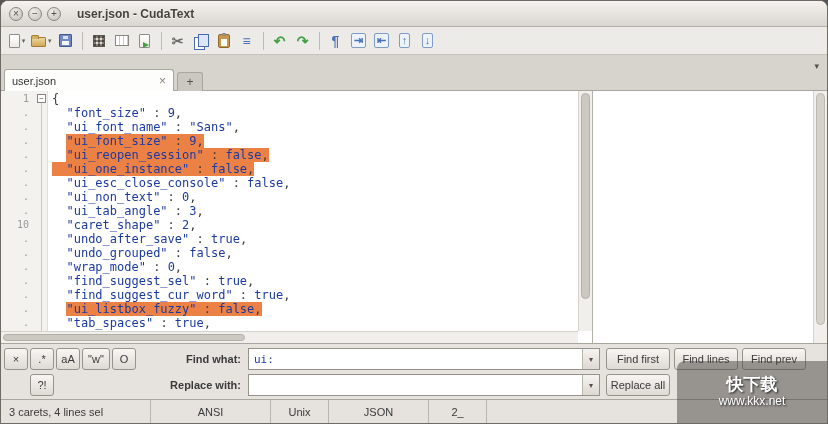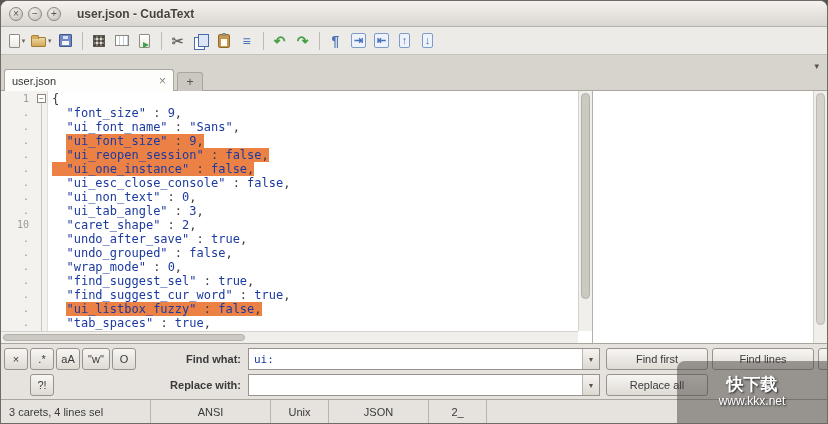--- a/index.html
+++ b/index.html
@@ -101,21 +101,21 @@
     display:flex; align-items:center; justify-content:center; cursor:default;
   }
   .fbtn-sm { width:24px; flex:none; }
   .fbtn-sm.wide { width:28px; }
   .fspacer { width:24px; flex:none; }
   .flabel { text-align:right; padding-right:7px;font-weight:bold; }
   .fcombo { height:22px; background:#fff; border:1px solid #97938c; display:flex; align-items:stretch; }
   .fcombo-text { flex:1; display:flex; align-items:center; padding:8px 5px; color:#1c3aa0; font-family:"DejaVu Sans Mono",monospace; font-size:11px;border-radius:10px; }
   .fcombo-btn { width:17px; border-left:1px solid #b8b4ae; background:linear-gradient(#f6f4f1,#dcd8d2); display:flex; align-items:center; justify-content:center; font-size:8px; color:#55504a; }
   .fbtns { display:flex; margin-left:6px; }
-  .fbtn { width:102px; margin-right:4px; flex:none; white-space:nowrap; overflow:hidden; }
+  .fbtn { width:64px; margin-right:4px; flex:none; white-space:nowrap; overflow:hidden; }
   
   .statusbar { height:24px; flex:none; display:flex; background:#e6e3de; border-top:1px solid #a9a59f; font-size:11px; color:#3a3a3a; align-items:stretch; }
   .scell { display:flex; align-items:center; justify-content:center; border-right:1px solid #b8b4ae; }
   .scell.first { width:150px; justify-content:flex-start; padding-left:8px; }
   .scell.c2 { width:120px; } .scell.c3 { width:58px; } .scell.c4 { width:100px; } .scell.c5 { width:58px; }
   .scell.fill { flex:1; border-right:none; }
   
   .watermark {
     position:absolute; right:0; bottom:0; width:150px; height:62px; z-index:20;
     display:flex; flex-direction:column; align-items:center; justify-content:center;

